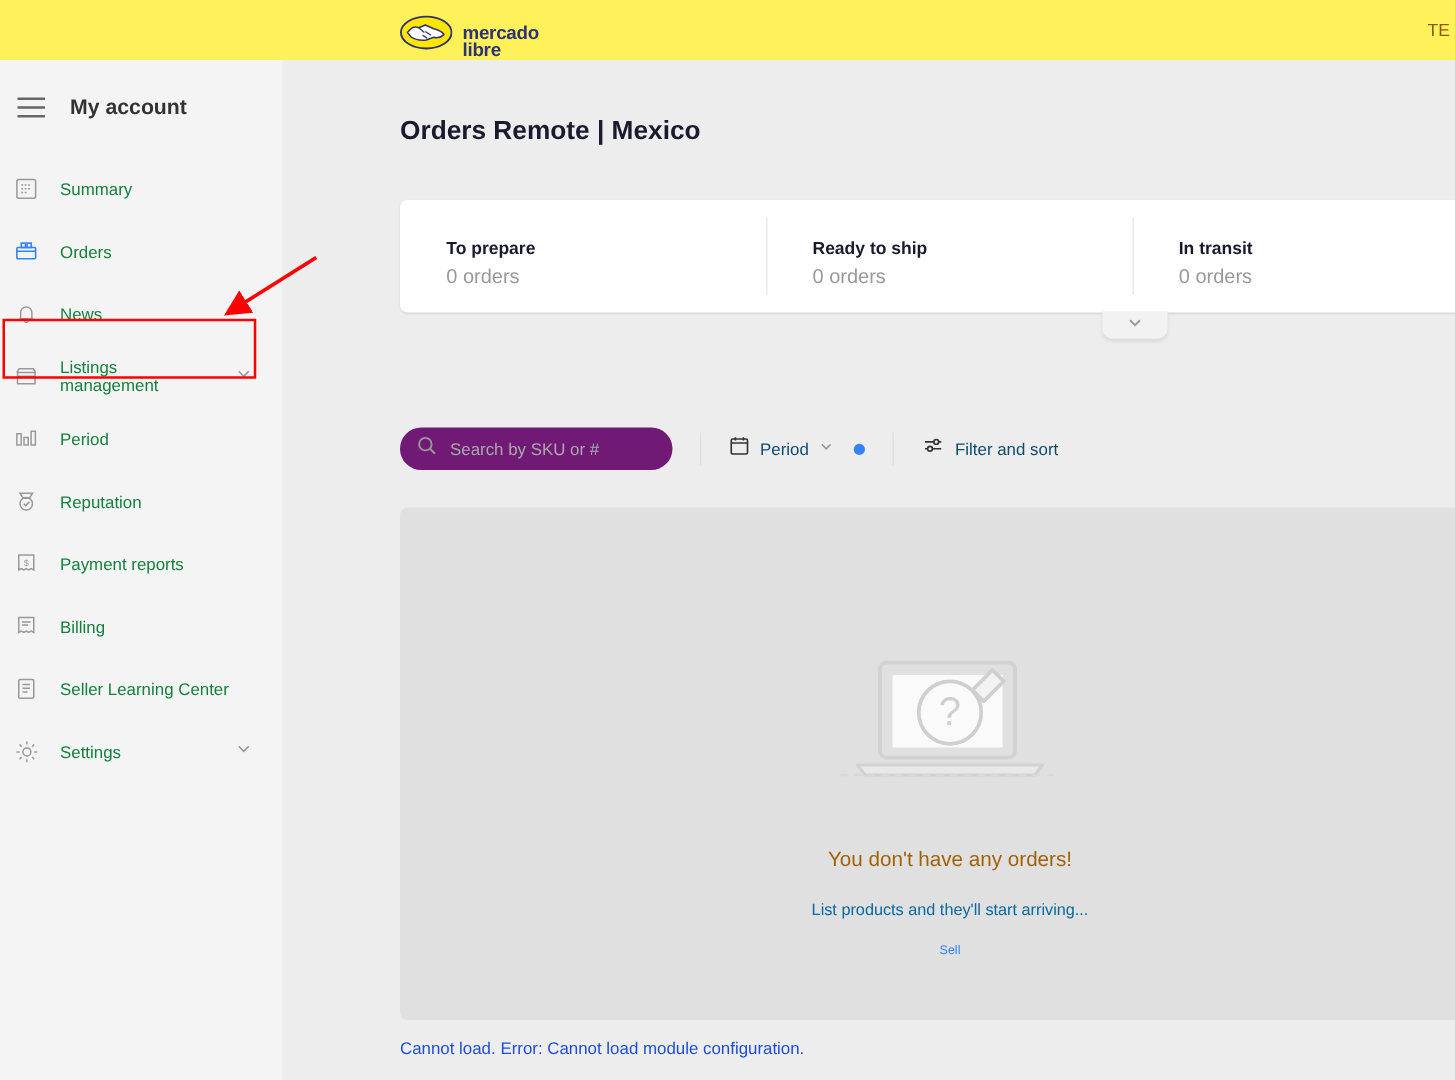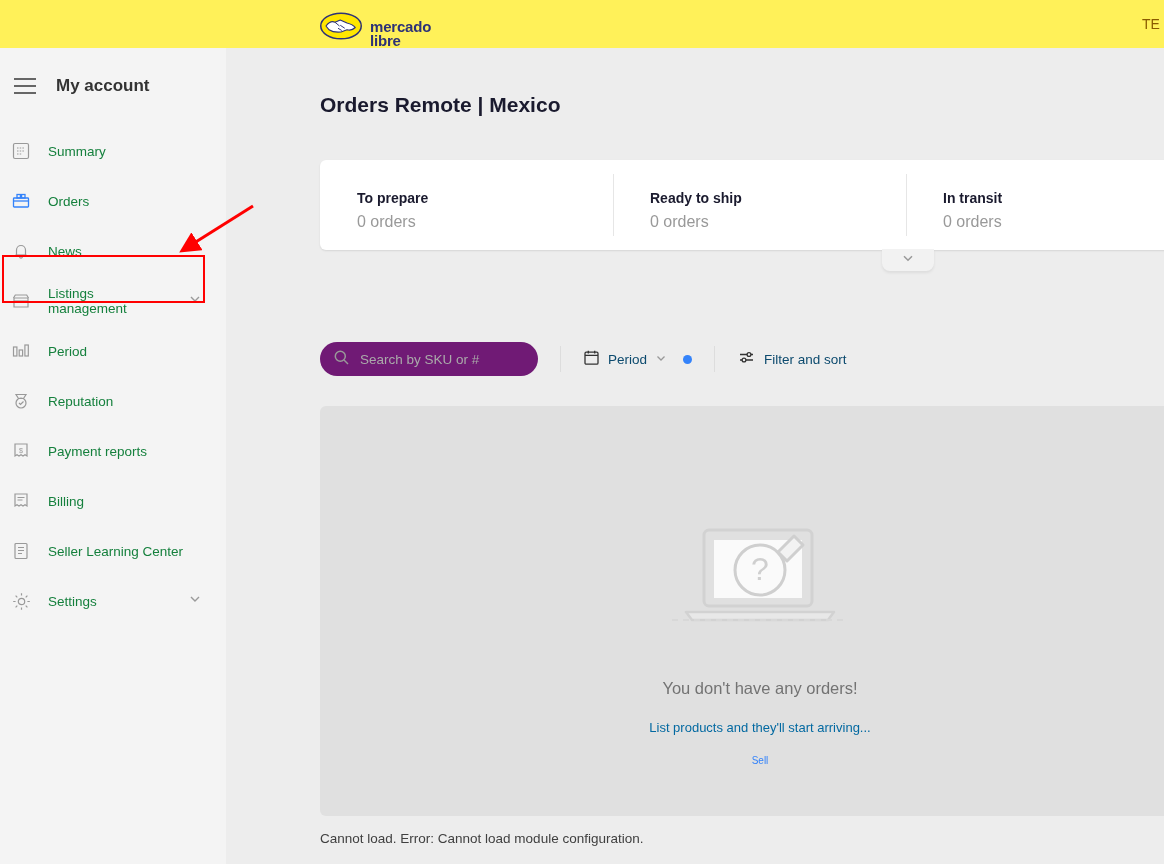--- a/index.html
+++ b/index.html
@@ -114,26 +114,26 @@
 
   
   .results-panel {
     position: absolute; left: 94px; top: 358px;
     width: 880px; height: 410px;
     background: #e0e0e0; border-radius: 6px;
     display: flex; flex-direction: column;
     align-items: center; justify-content: center;
   }
   .empty-illustration { width: 196px; height: 125px; margin-top: 60px; }
-  .empty-title { font-size: 16.5px; color: #737373; margin-top: 38px; }
+  .empty-title { font-size: 16.5px; color: #a16207; margin-top: 38px; }
   .empty-sub { font-size: 13px; color: #0369a1; margin-top: 22px; }
   .empty-link { font-size: 10px; color: #3483fa; margin-top: 20px; }
   .error-text {
     position: absolute; left: 94px; top: 783px;
-    font-size: 13.5px; color: #404040;
+    font-size: 13.5px; color: #1d4ed8;
   }
 
   
   .anno-box {
     position: absolute; left: 2px; top: 255px;
     width: 203px; height: 48px;
     border: 2px solid #ff0000;
     pointer-events: none;
   }
   .anno-arrow { position: absolute; left: 165px; top: 198px; pointer-events: none; }

